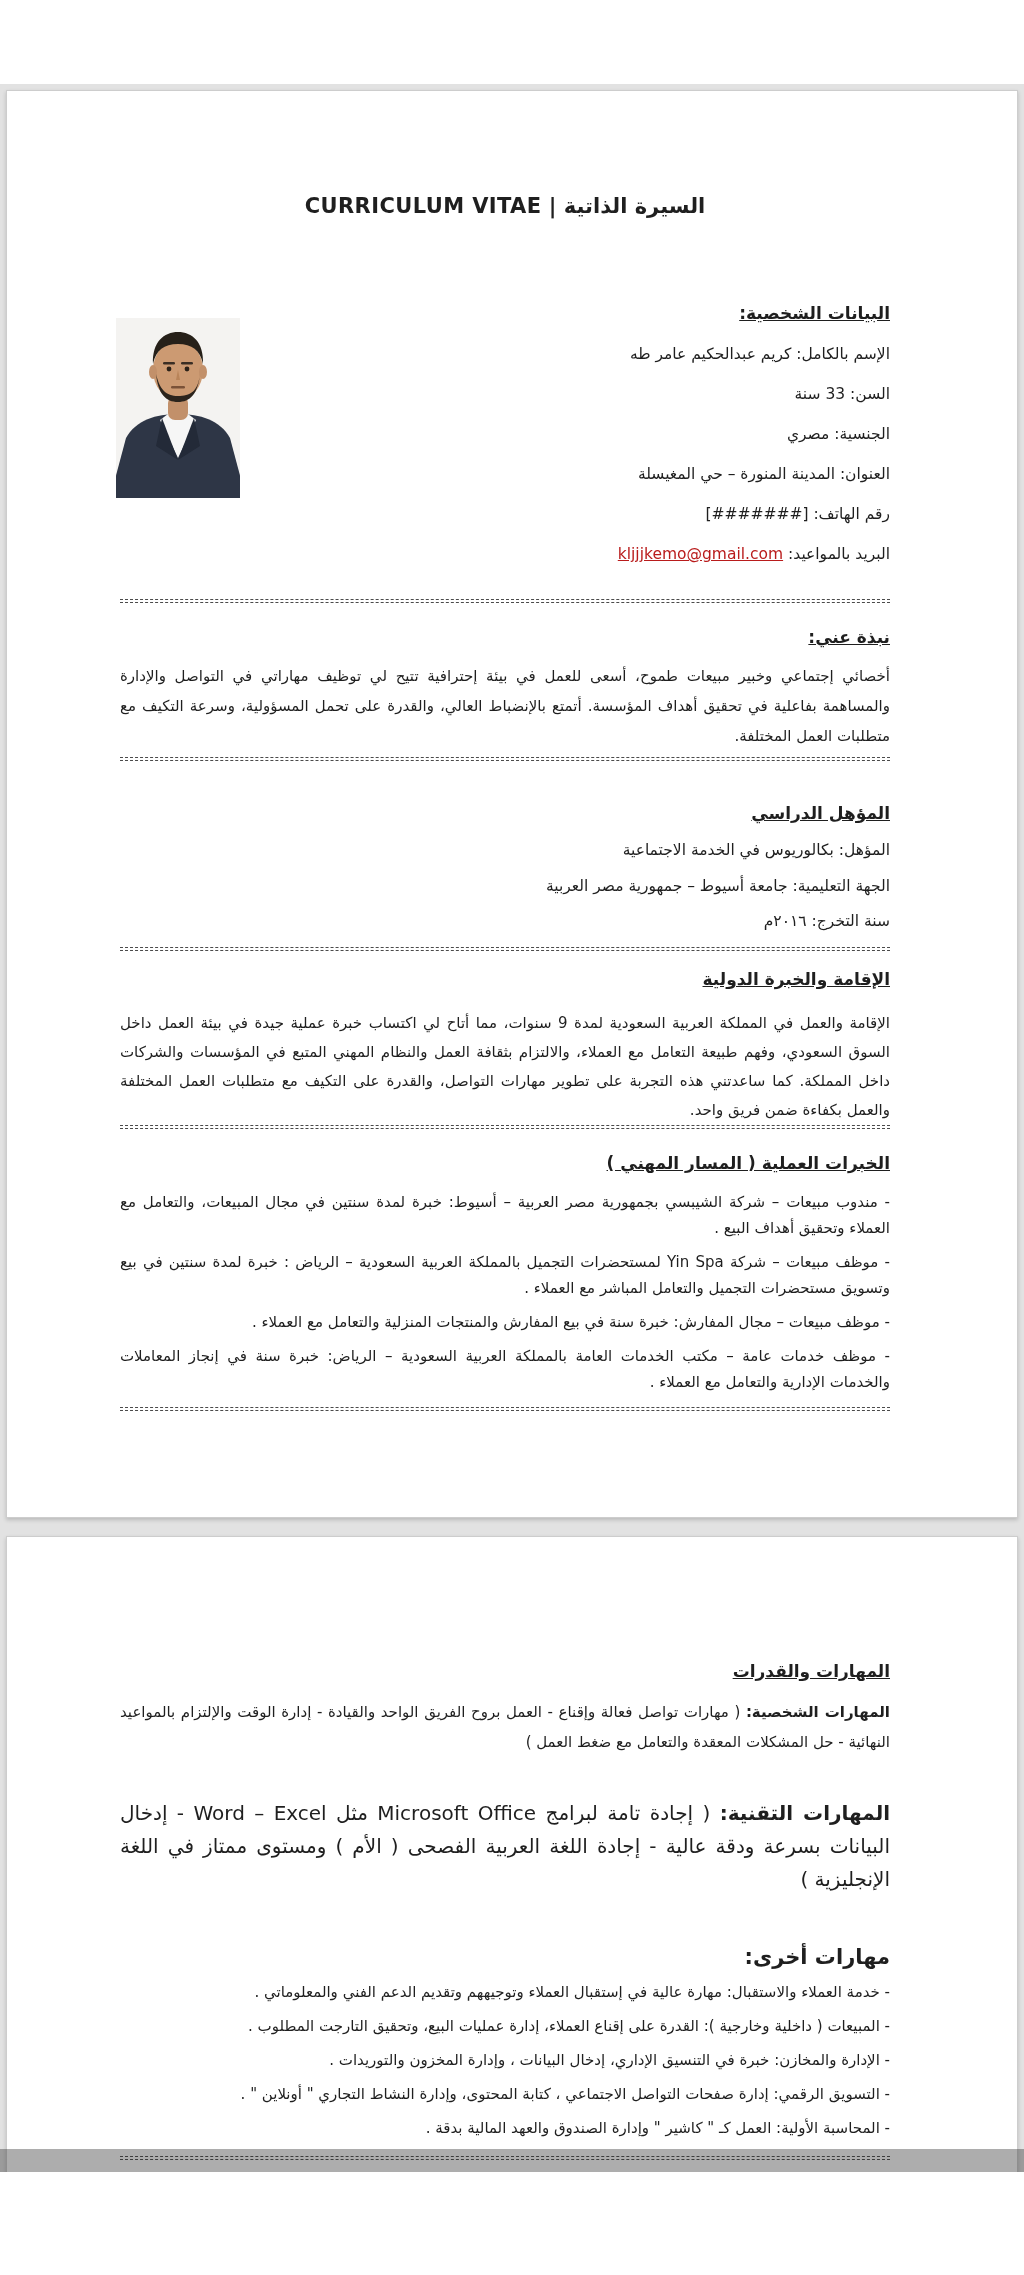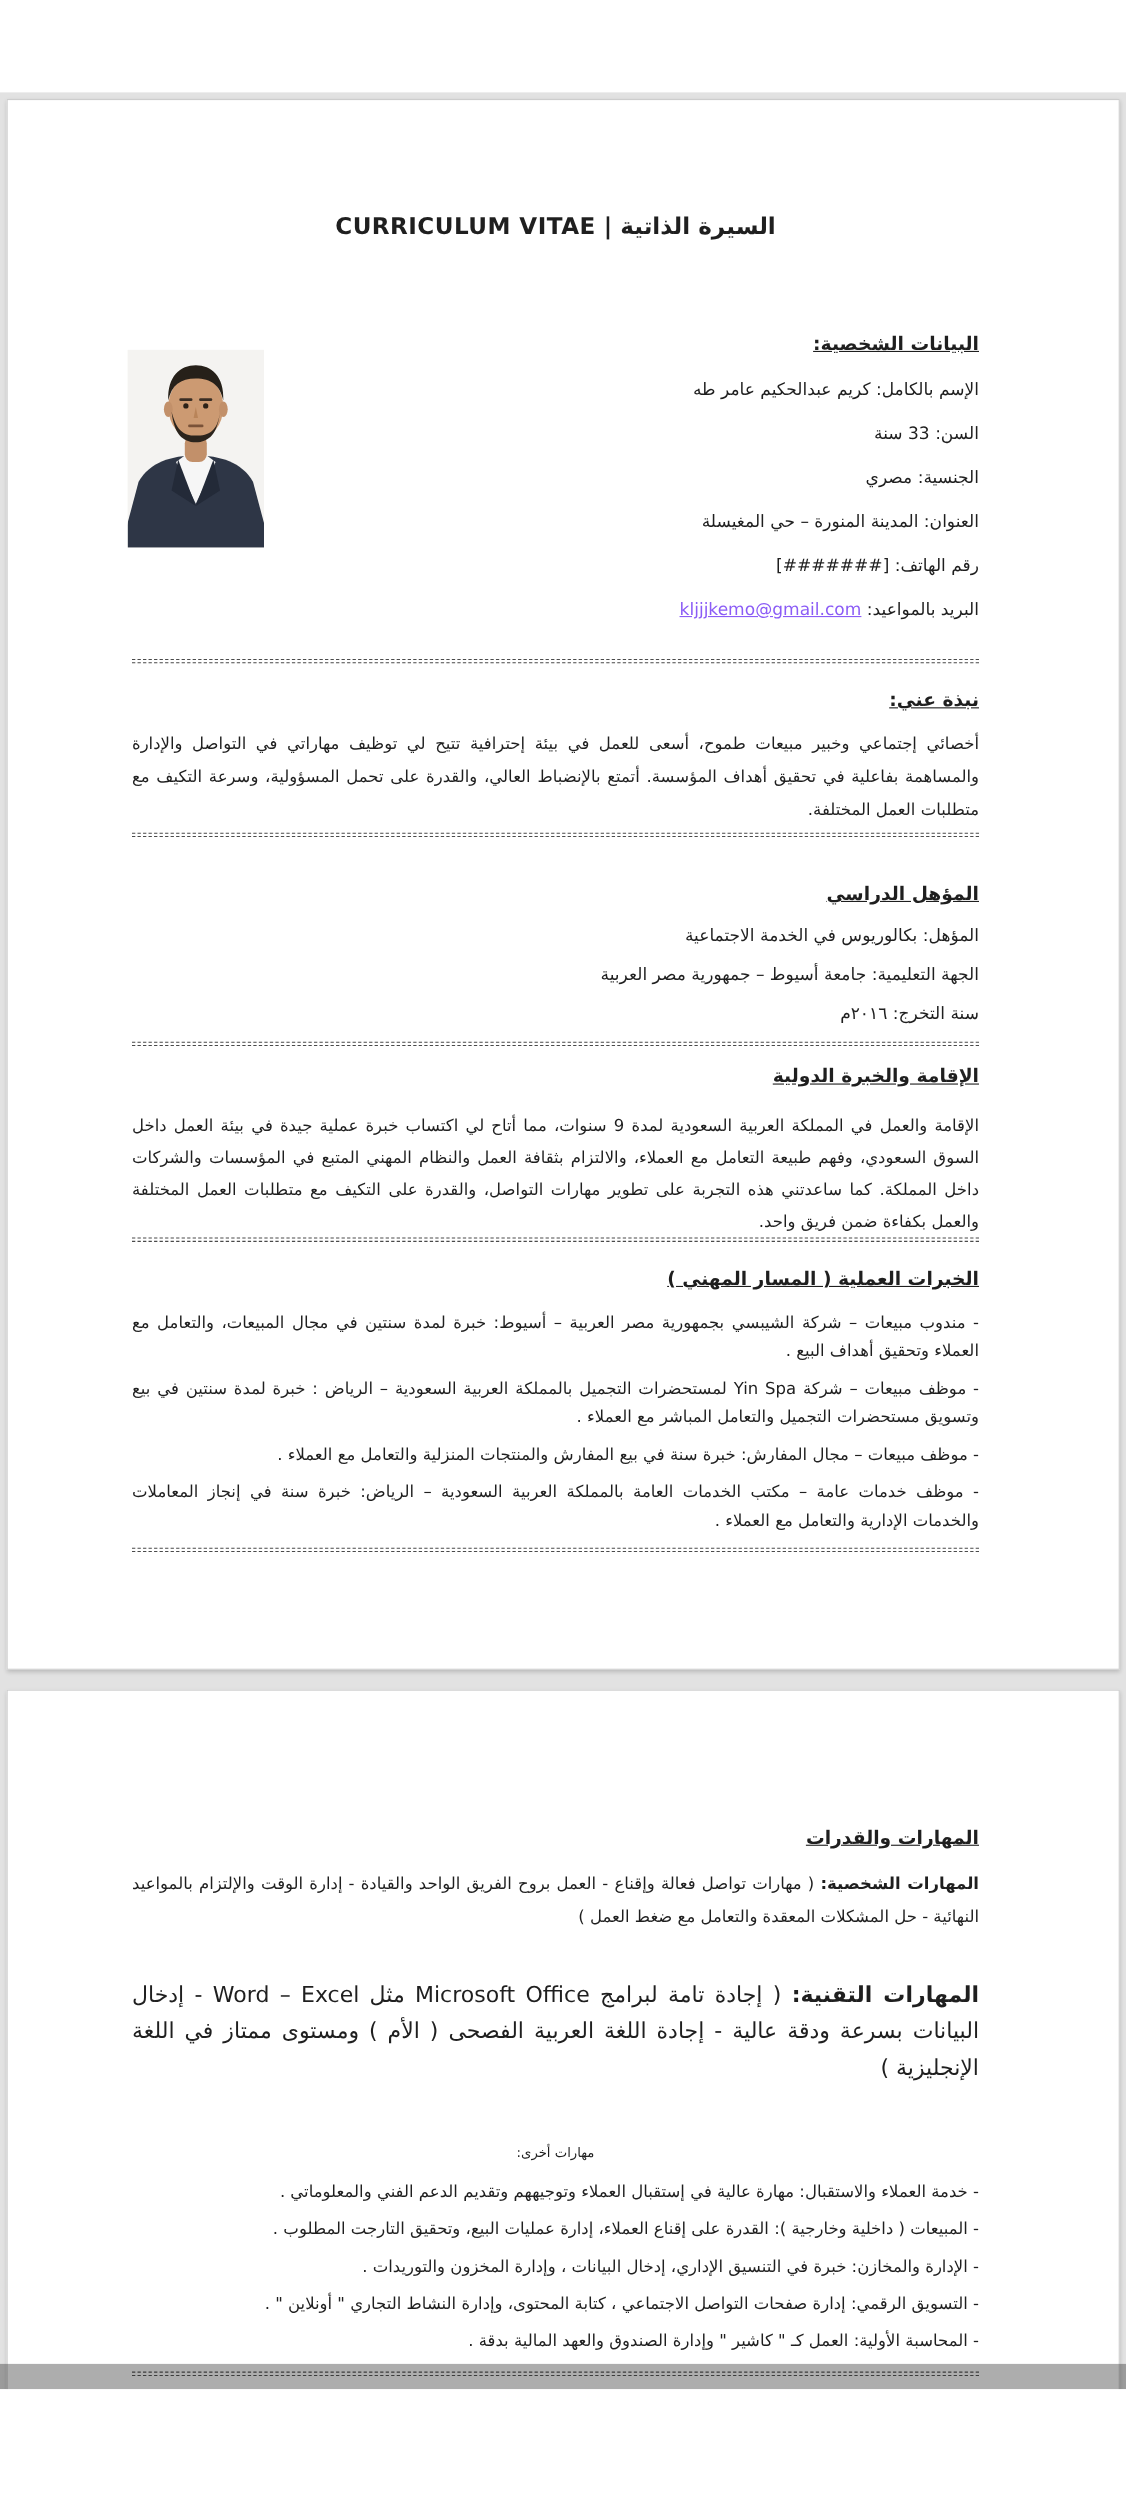--- a/index.html
+++ b/index.html
@@ -24,34 +24,34 @@
 
   .doc-title {
     margin:102px 0 0; text-align:center;
     font-size:21px; font-weight:bold; line-height:26px; letter-spacing:0.4px;
   }
   .sec-heading {
     font-size:17px; font-weight:bold; line-height:24px;
     text-decoration:underline; margin:0;
   }
   .sub-heading {
-    font-size:12px; font-weight:normal; line-height:22px; margin:0;text-align:center;
+    font-size:21px; font-weight:bold; line-height:22px; margin:0;
   }
   .row  { font-size:15.5px; line-height:20px; margin:20px 0 0; }
   .para {
     font-size:15px; line-height:30px; margin:0;
     text-align:justify; text-align-last:right;
   }
   .item { font-size:15px; line-height:26px; margin:8px 0 0; text-align:justify; text-align-last:right; }
   .bullet { font-size:15px; line-height:20px; margin:14px 0 0; }
   .sep {
     height:2px; margin-top:16px;
     border-top:1px dashed #4a4a4a; border-bottom:1px dashed #4a4a4a;
   }
-  .email-link { color:#8b5cf6; text-decoration:underline; }
+  .email-link { color:#b91c1c; text-decoration:underline; }
   .lead { font-weight:bold; }
 
   .photo {
     position:absolute; left:116px; top:234px; width:124px; height:180px;
     background:#f5f5f3; overflow:hidden;
   }
 
   
   .nav-overlay {
     position:absolute; left:0; top:2149px; width:1024px; height:126px;

